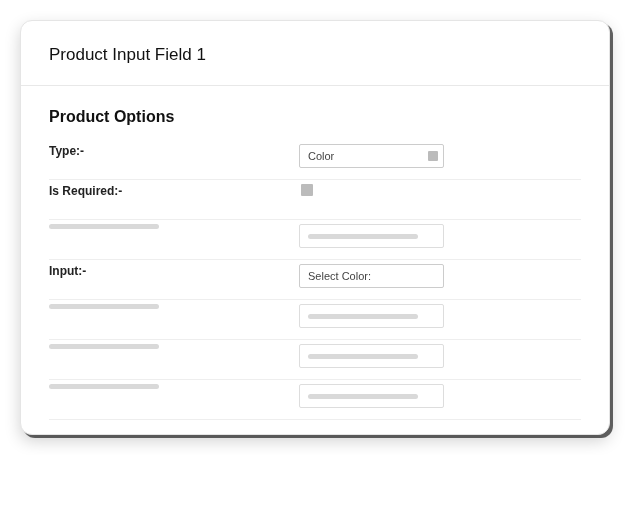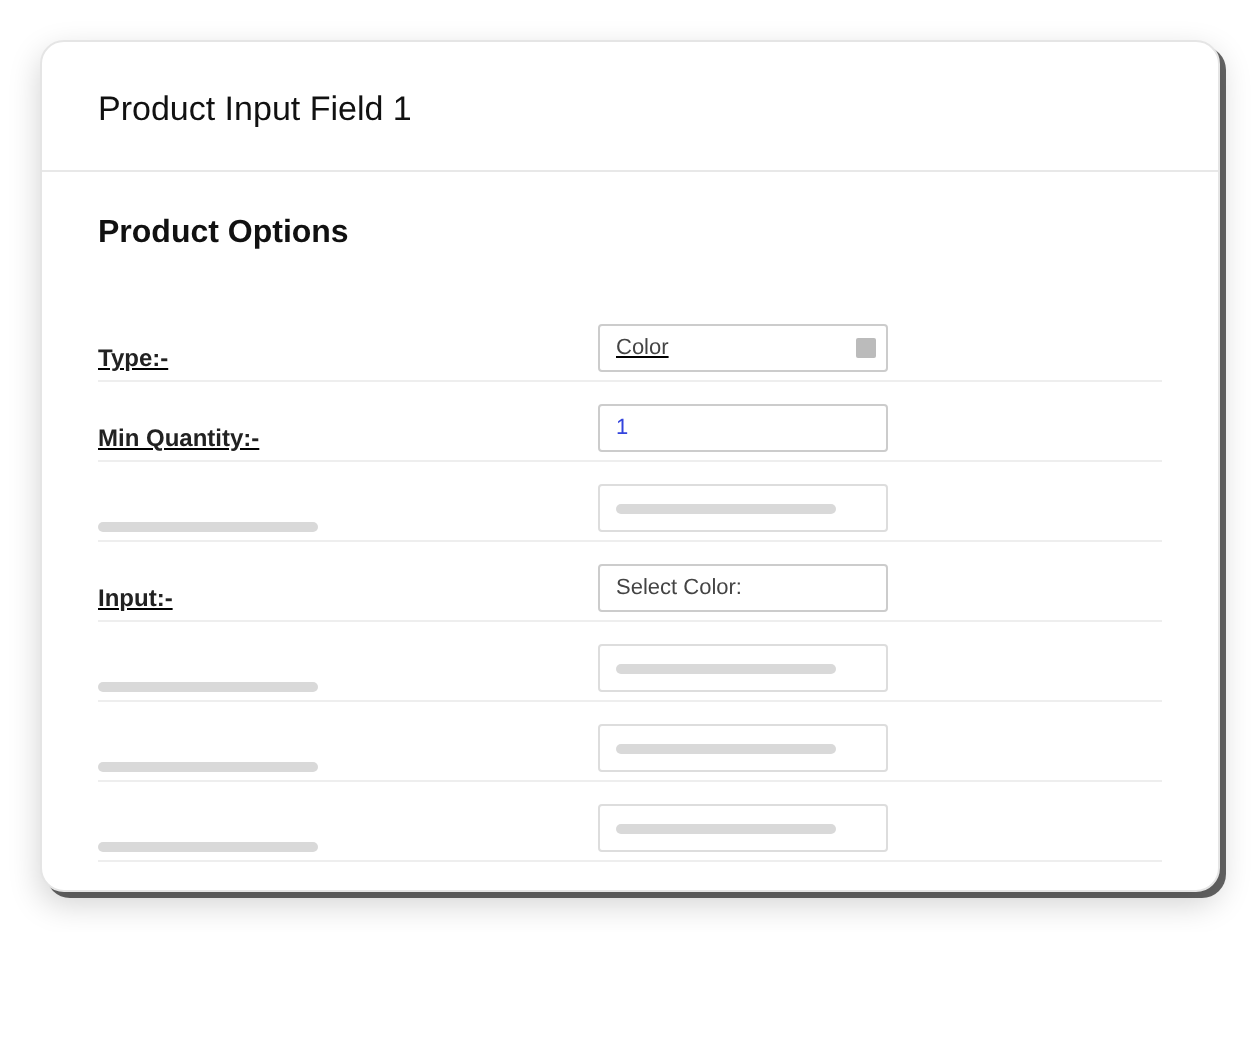--- a/index.html
+++ b/index.html
@@ -29,25 +29,24 @@
       padding: 22px 28px 14px 28px;
     }
     .section-title {
       font-size: 16px;
       font-weight: 700;
       color: #111;
       margin-bottom: 14px;
     }
     .row {
       display: flex;
-      align-items: flex-end;
+      align-items: flex-start;
       min-height: 40px;
       padding: 4px 0;
       border-bottom: 1px solid #eee;
-      text-decoration: underline;
     }
     .row:first-of-type {
       border-top: none;
     }
     .label-col {
       width: 250px;
       flex-shrink: 0;
       font-size: 12px;
       font-weight: 600;
       color: #222;
@@ -66,21 +65,20 @@
       height: 24px;
       border: 1px solid #ccc;
       border-radius: 2px;
       background: #fff;
       font-size: 11px;
       color: #444;
       padding: 0 22px 0 8px;
       display: flex;
       align-items: center;
       cursor: pointer;
-      margin-top: 18px;
     }
     .select-caret {
       position: absolute;
       right: 6px;
       top: 50%;
       transform: translateY(-50%);
       width: 10px;
       height: 10px;
       background: #bbb;
       border-radius: 1px;
@@ -144,27 +142,27 @@
       <div class="input-col">
         <div class="select-wrap">
           <div class="select-box">
             <span>Color</span>
           </div>
           <div class="select-caret"></div>
         </div>
       </div>
     </div>
 
-
-    <div class="row">
-      <div class="label-col">Min Quantity:-</div>
-      <div class="input-col">
-        <input class="text-input" type="text" value="1" style="">
-      </div>
-    </div>
+    <div class="row">
+      <div class="label-col">Is Required:-</div>
+      <div class="input-col">
+        <div class="checkbox"></div>
+      </div>
+    </div>
+
 
     <div class="row">
       <div class="label-col">
         <div class="skel-label"></div>
       </div>
       <div class="input-col">
         <div class="skel-input-wrap">
           <div class="skel-inner"></div>
         </div>
       </div>

